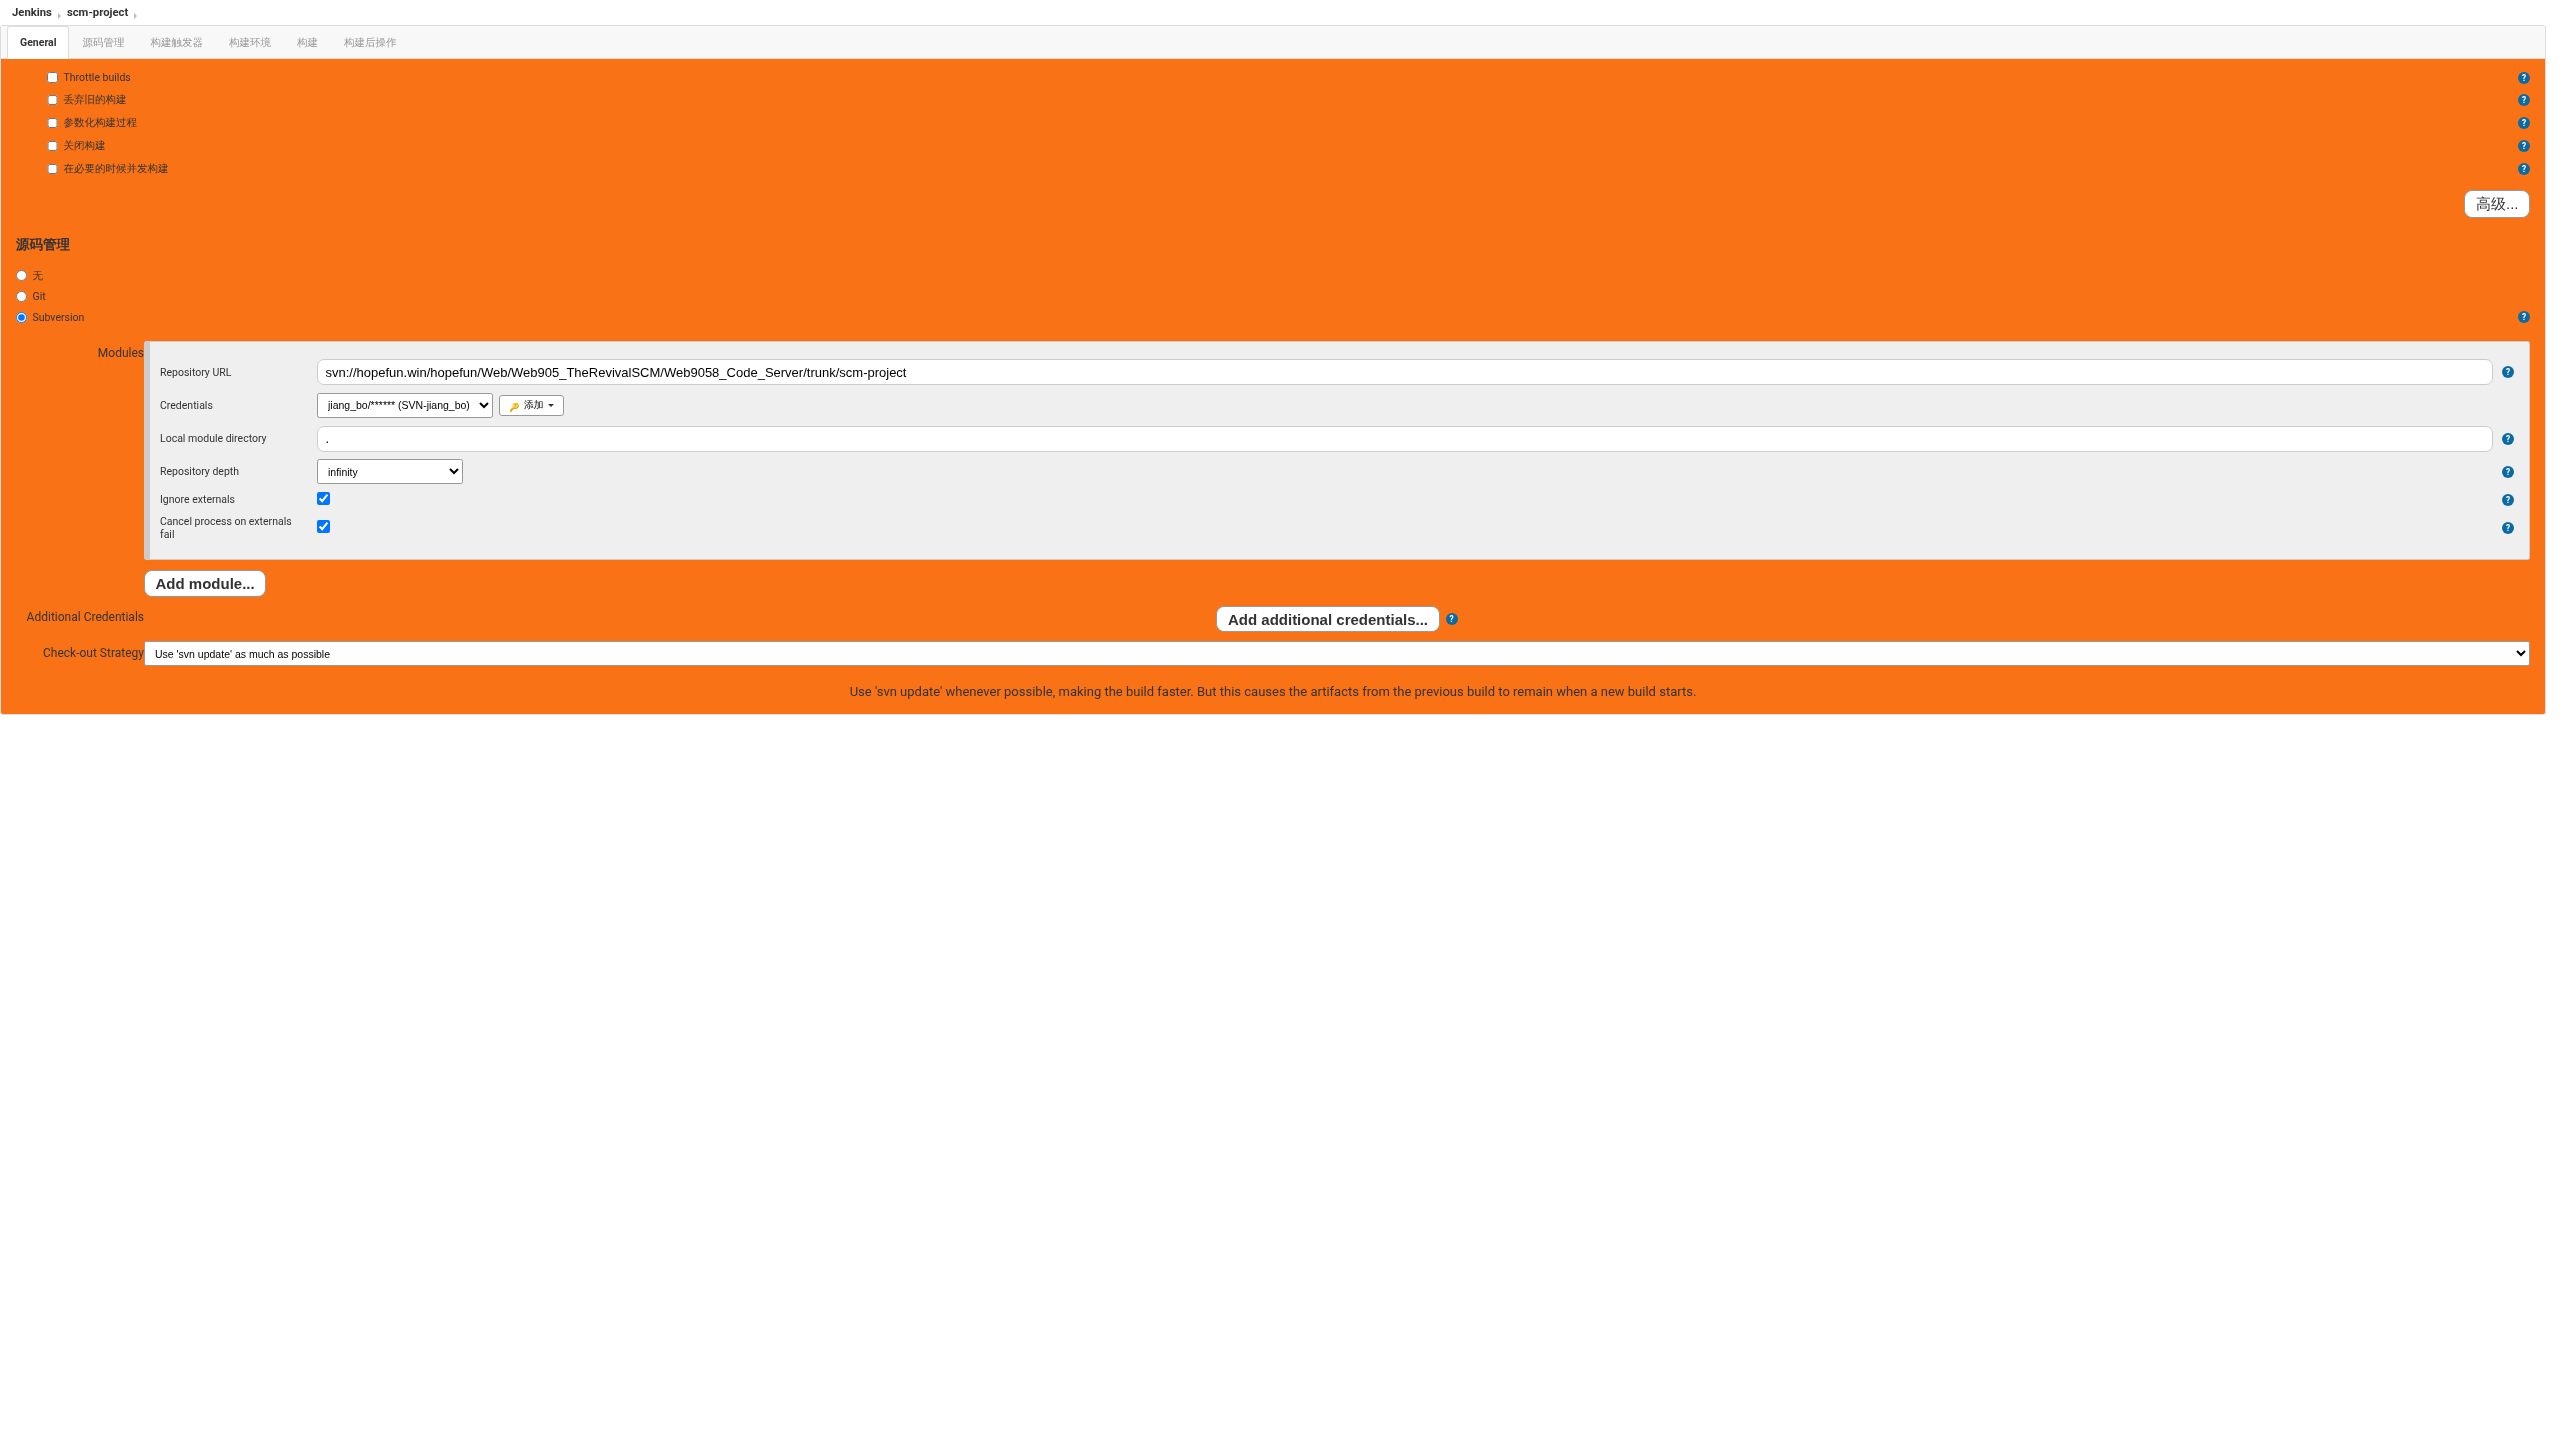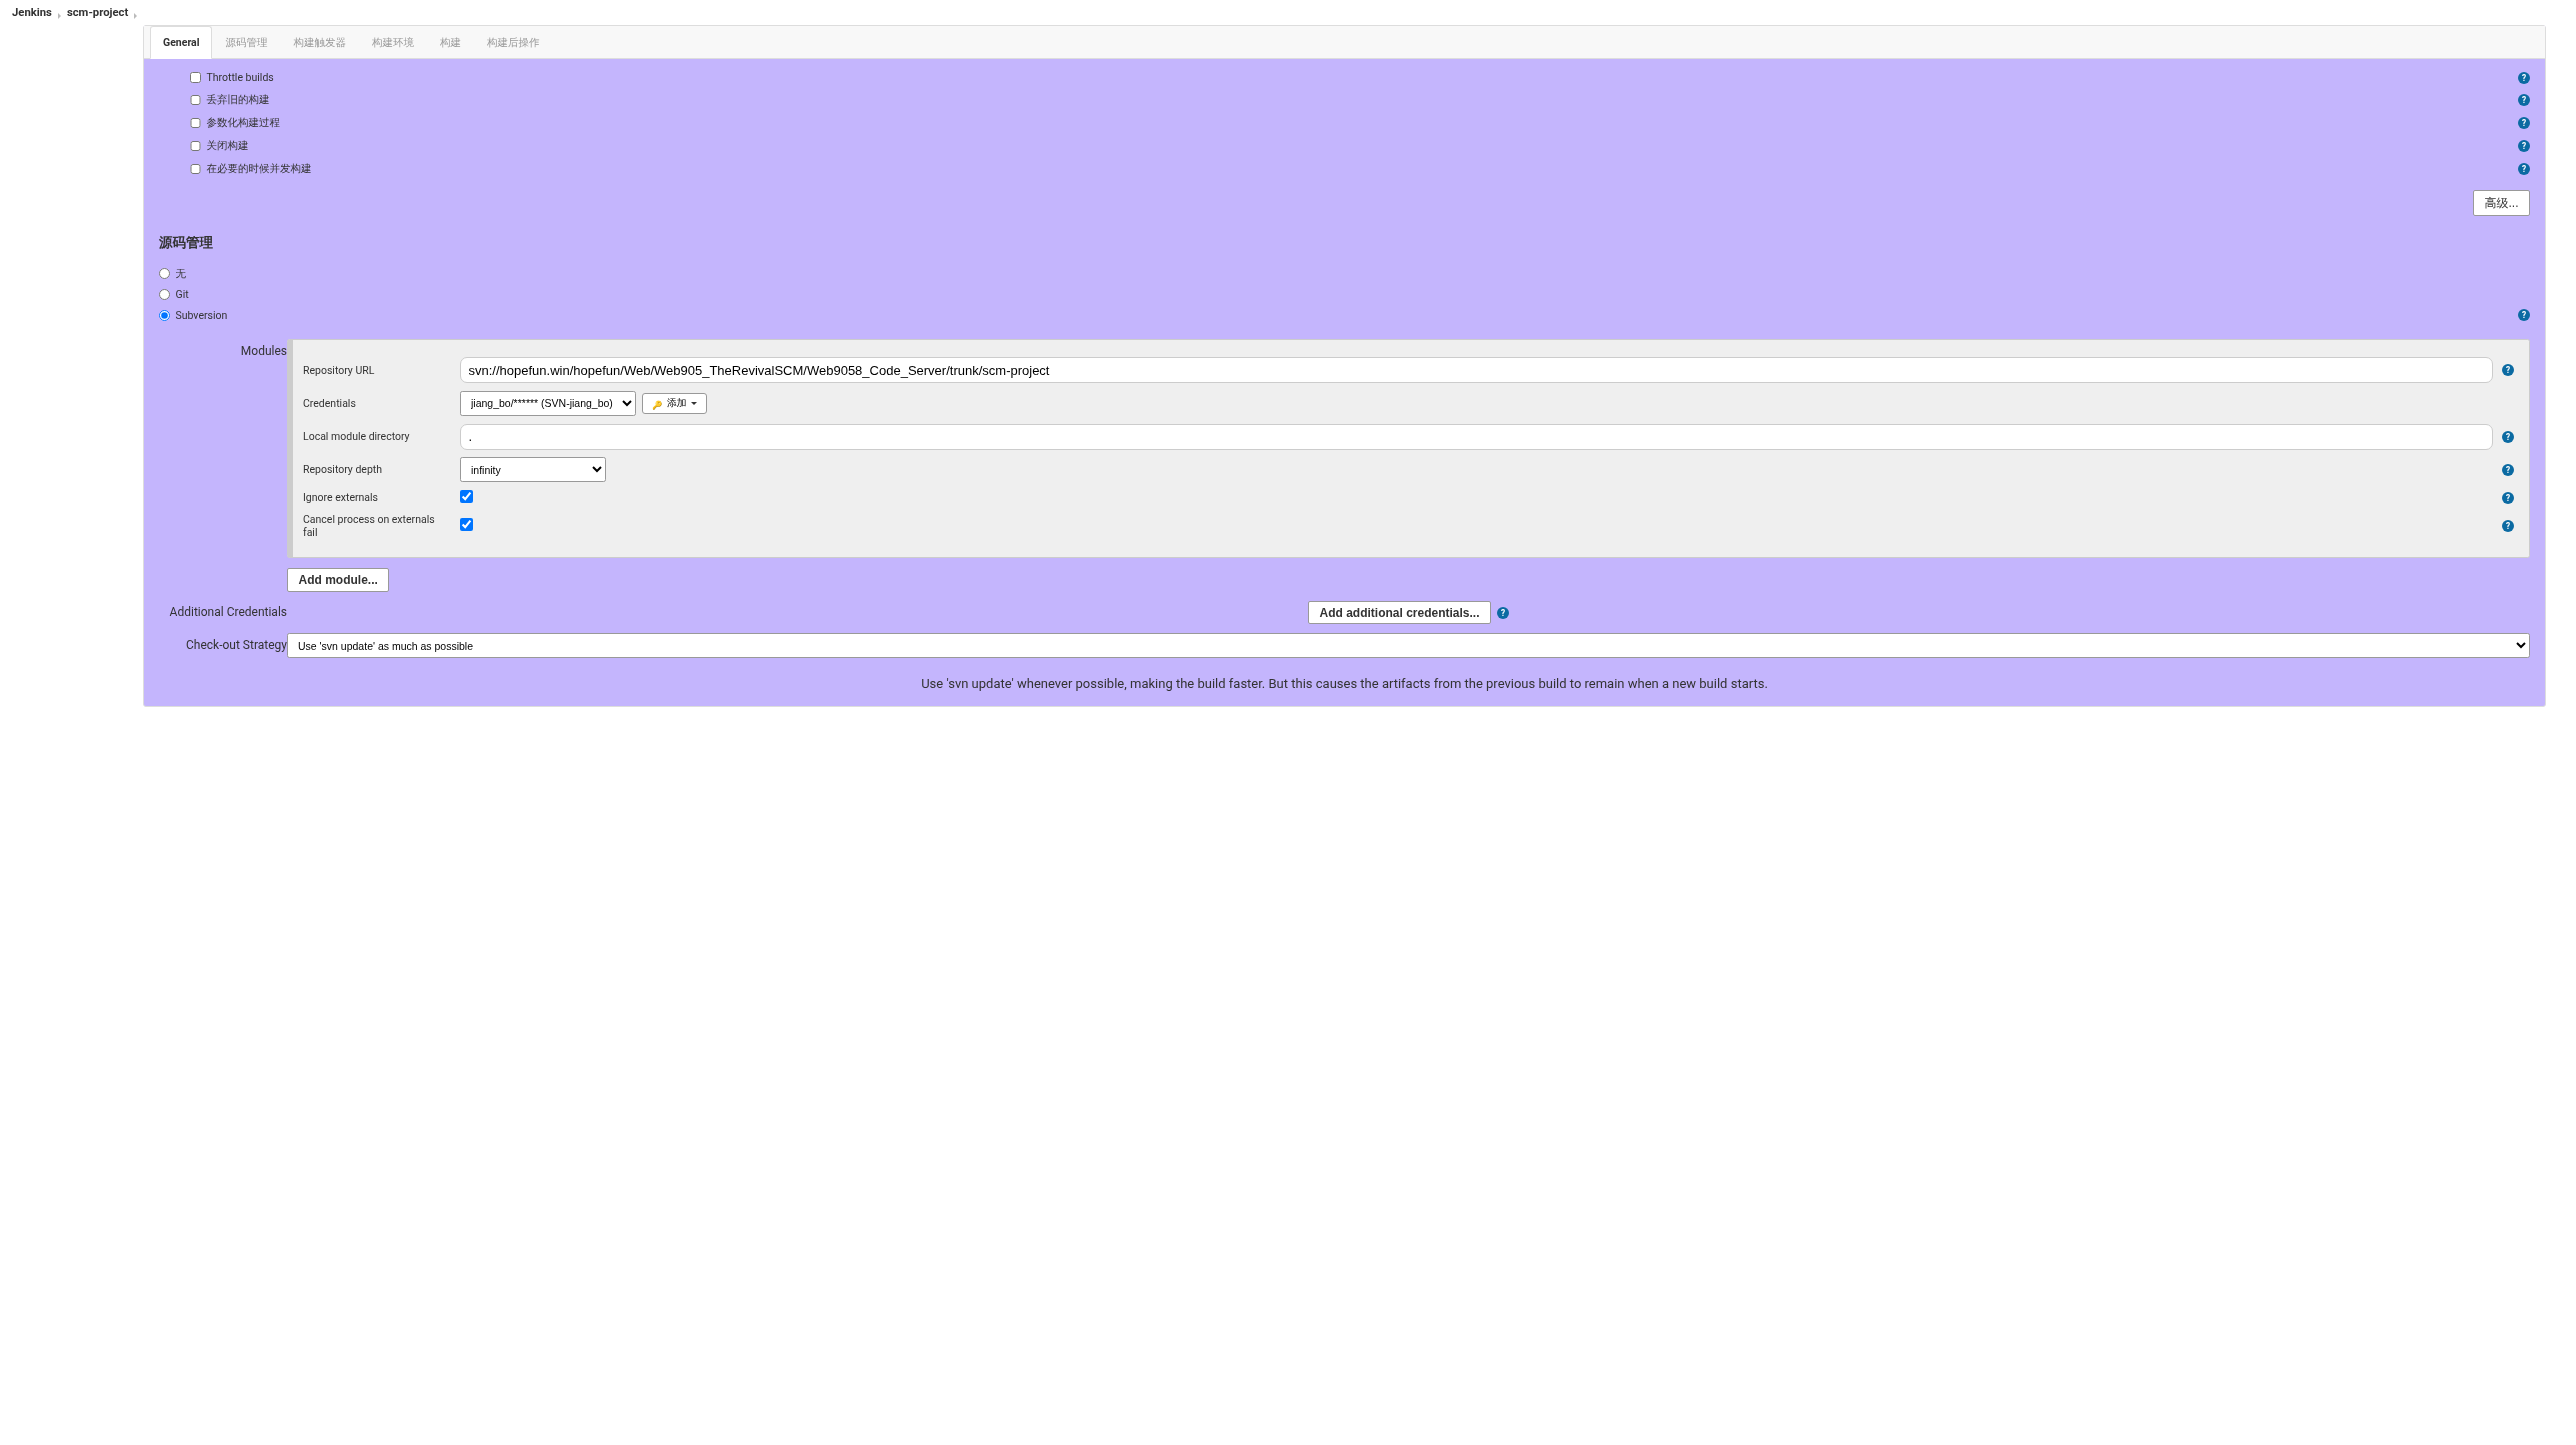--- a/index.html
+++ b/index.html
@@ -20,25 +20,24 @@
     }
     .breadcrumb-item { color: #333; font-weight: 700; }
     .breadcrumb-icon {
       width: 0; height: 0;
       border-left: 3.8px solid #bbb;
       border-top: 3px solid transparent;
       border-bottom: 3px solid transparent;
       display: inline-block;
     }
     .main-container {
-      margin-left: 143px;
       margin-right: 30px;
       border: 0.8px solid #ddd;
       border-radius: 3px;
-      background: #c4b5fd;
+      background: #f97316;
     }
     .tabs {
       display: flex;
       border-bottom: 0.8px solid #ddd;
       background: #f8f8f8;
       padding-left: 6px;
     }
     .tab {
       padding: 9px 12px;
       cursor: pointer;
@@ -87,24 +86,24 @@
       align-items: center;
       justify-content: center;
       font-size: 8.3px;
       font-weight: bold;
       cursor: pointer;
       flex-shrink: 0;
     }
     .btn {
       padding: 3.8px 10.5px;
       border: 0.8px solid #999;
-      border-radius: 2px;
-      background: #fff;
-      cursor: pointer;
-      font-size: 12px;
+      border-radius: 8px;
+      background: #fff;
+      cursor: pointer;
+      font-size: 15px;
       color: #333;
     }
     .btn-row-right {
       display: flex;
       justify-content: flex-end;
       margin-top: 9px;
     }
     .section-heading {
       font-size: 13.5px;
       font-weight: 700;

